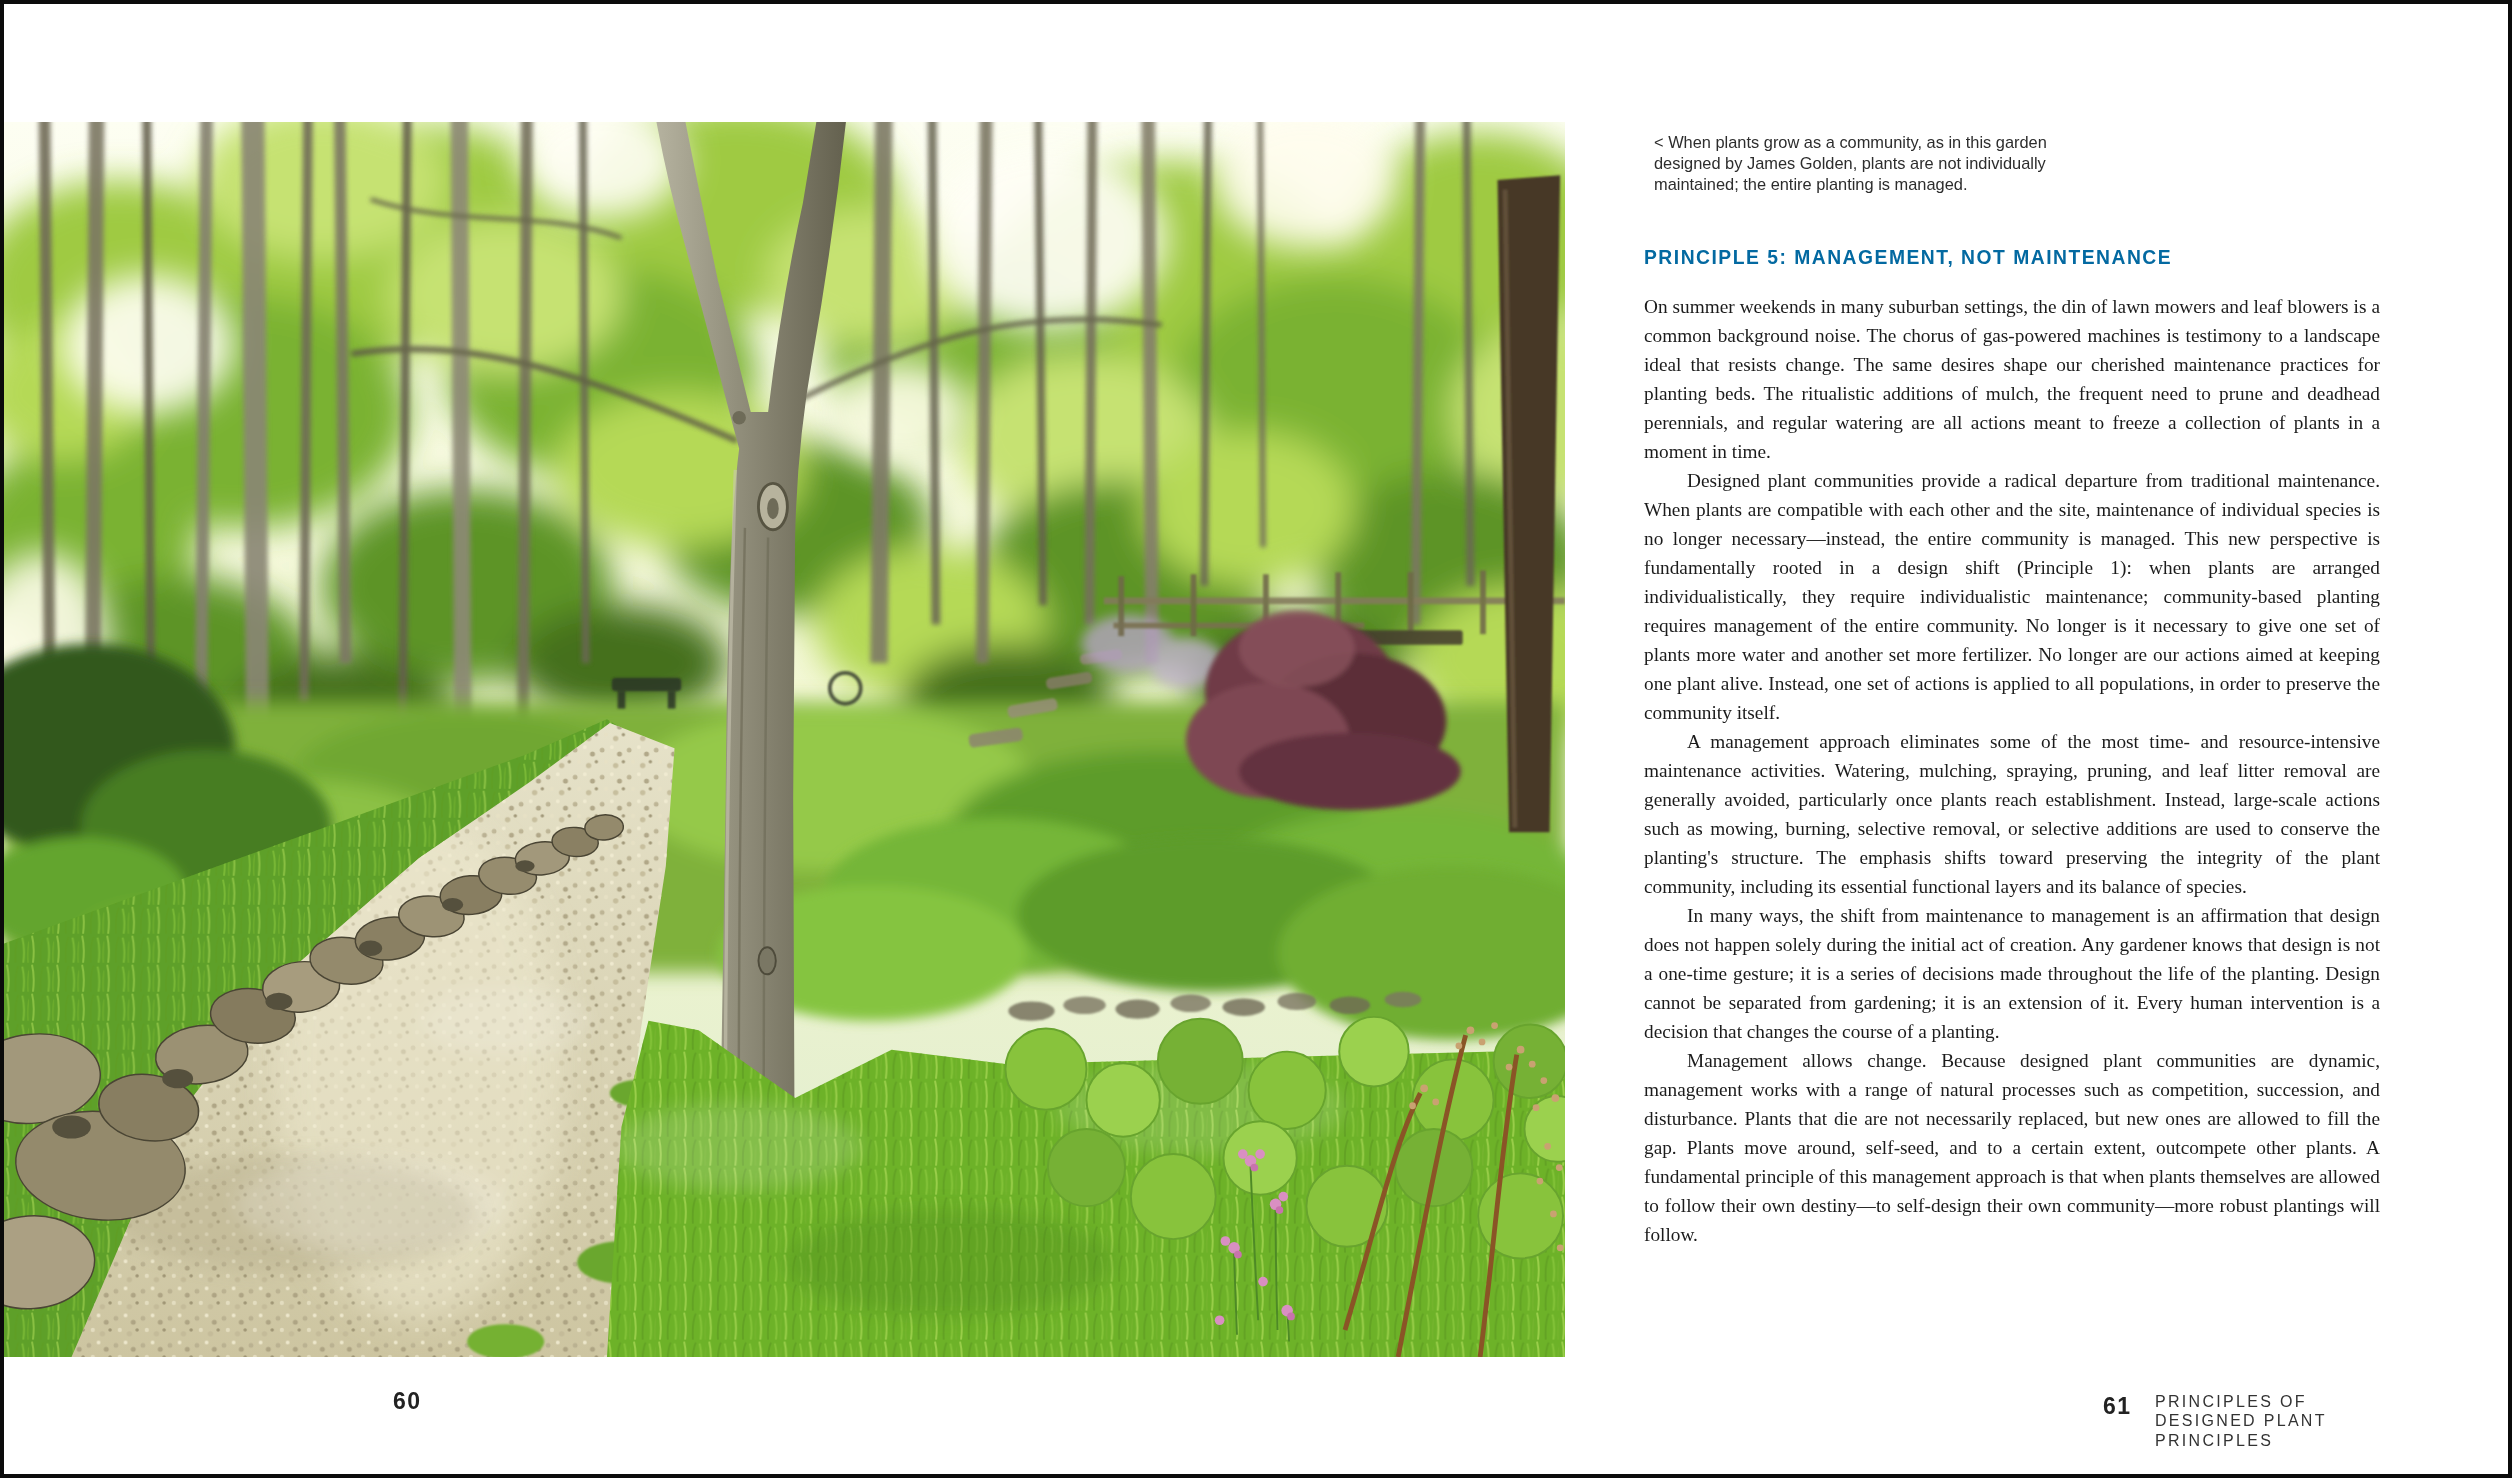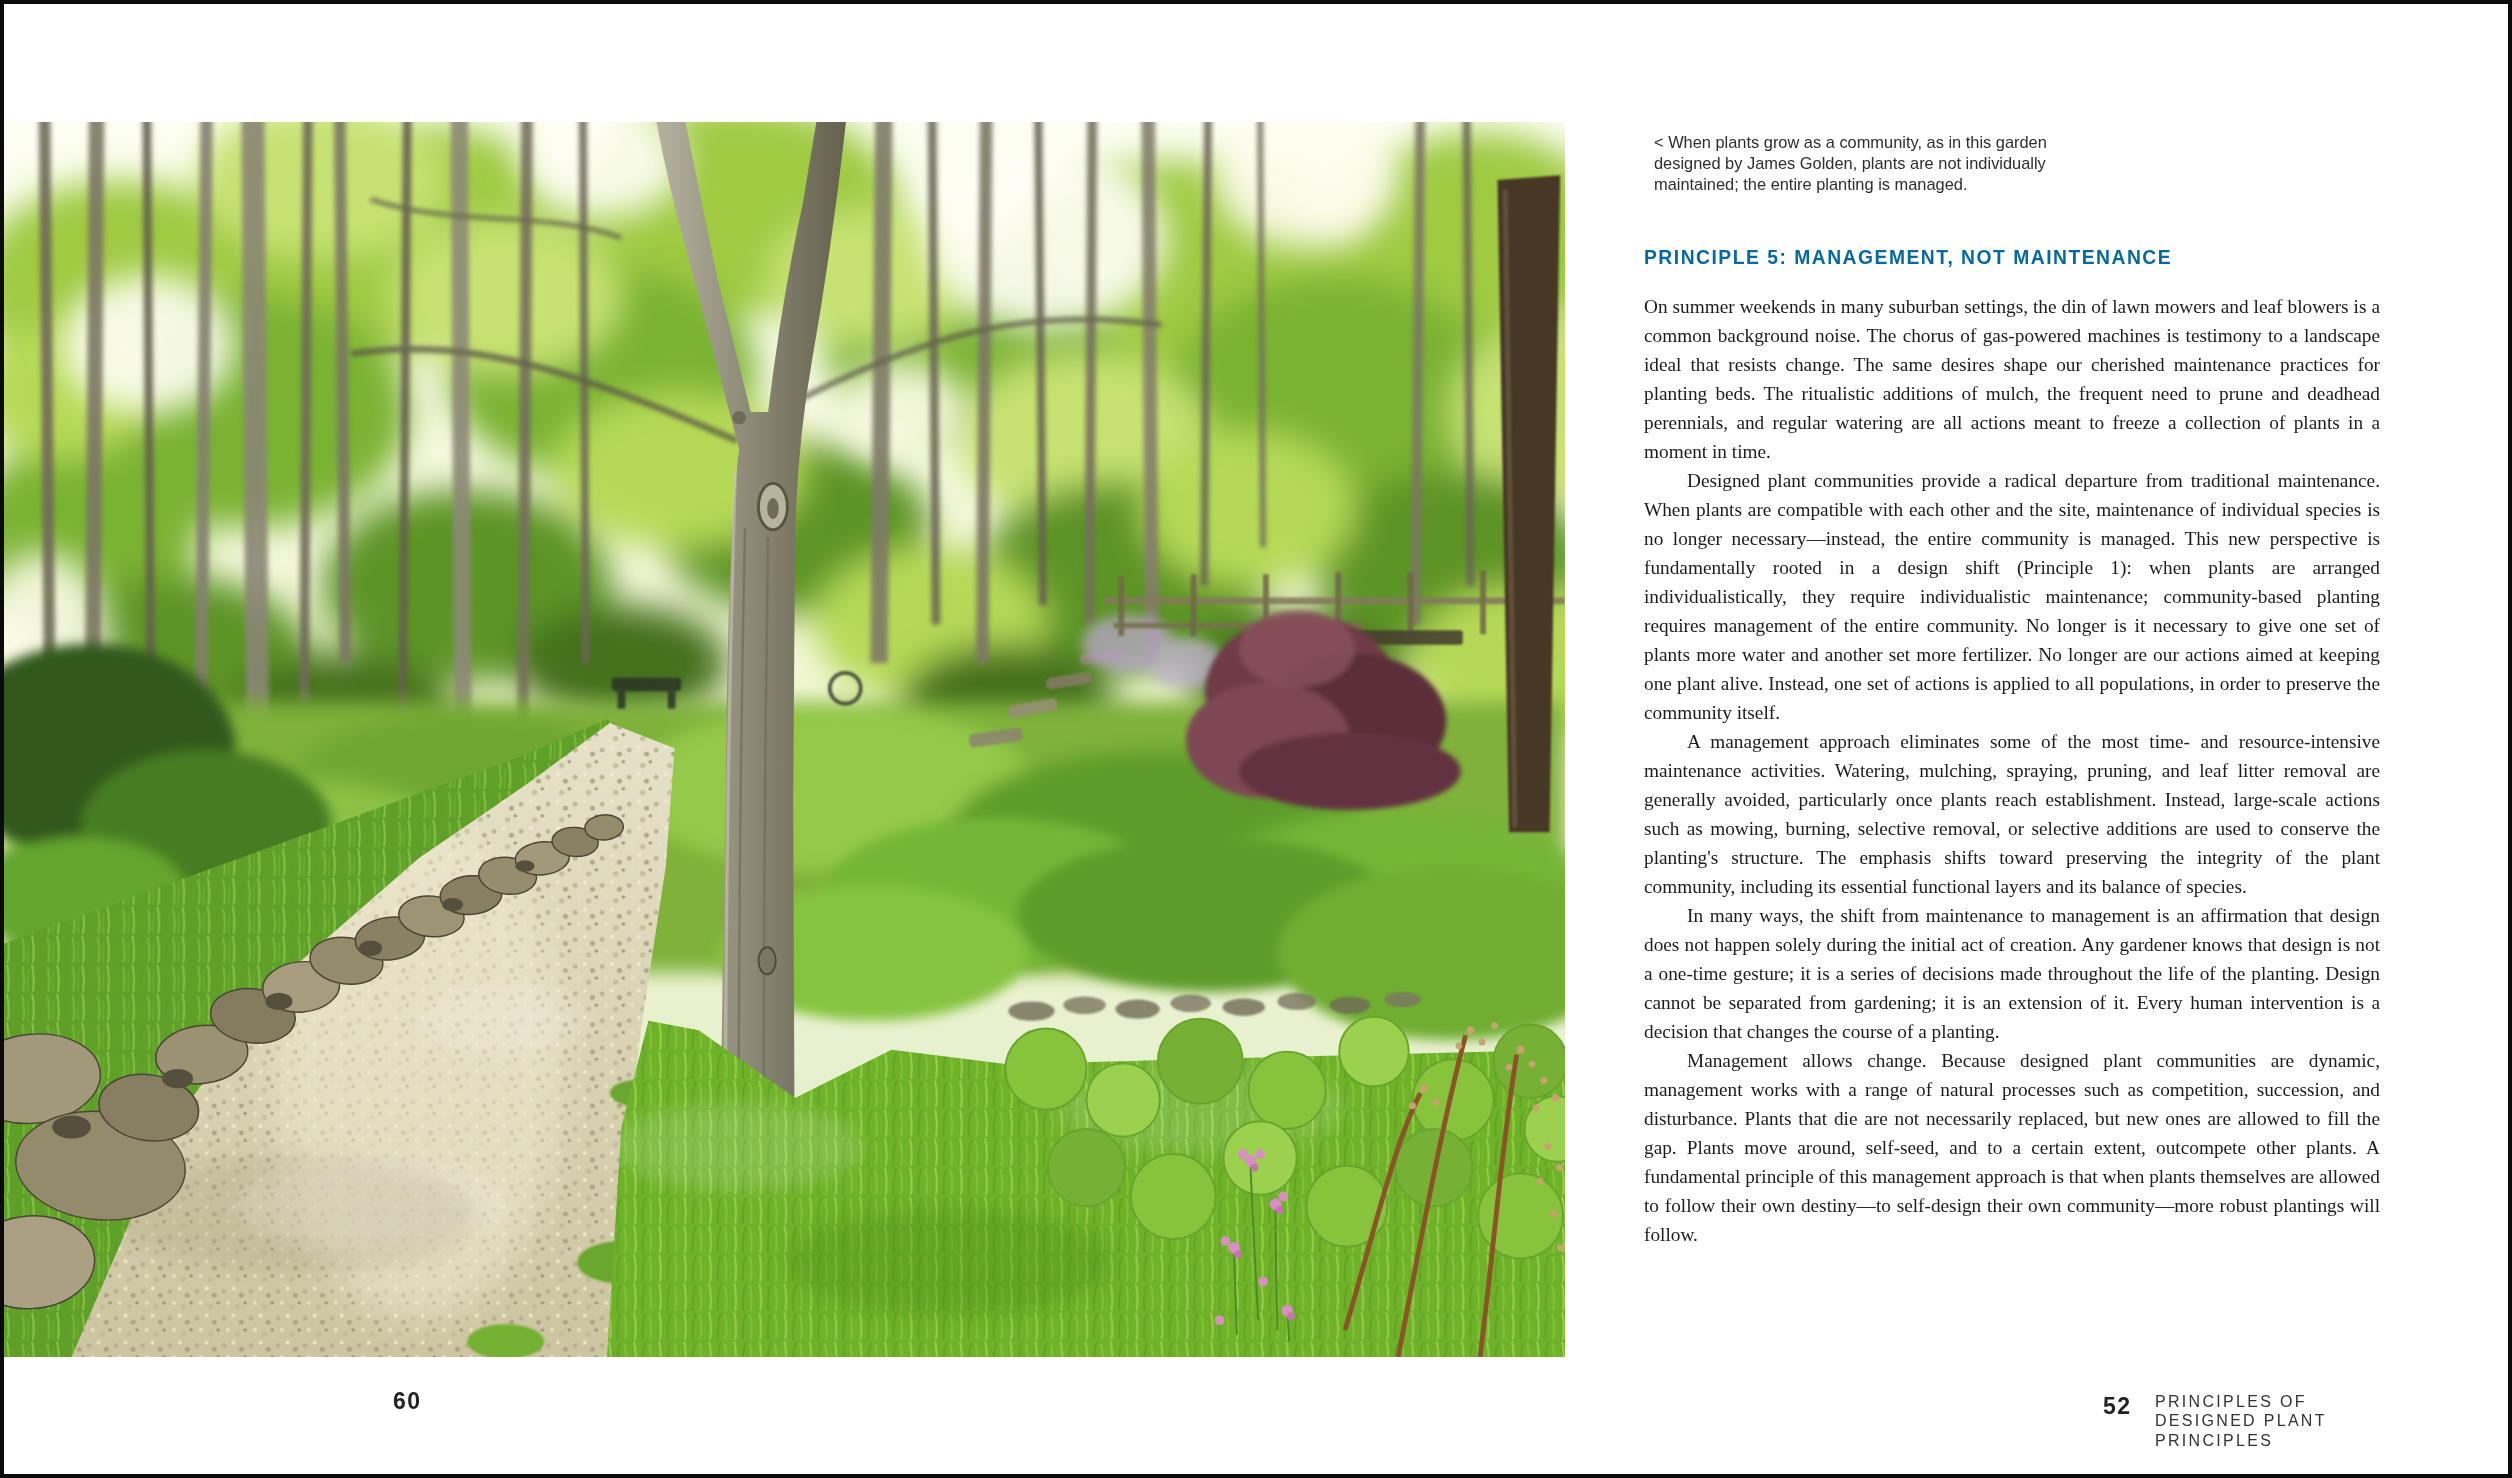--- a/index.html
+++ b/index.html
@@ -397,21 +397,21 @@
   <div class="heading">PRINCIPLE 5: MANAGEMENT, NOT MAINTENANCE</div>
 
   <div class="body-col">
       <p class="para">On summer weekends in many suburban settings, the din of lawn mowers and leaf blowers is a common background noise. The chorus of gas-powered machines is testimony to a landscape ideal that resists change. The same desires shape our cherished maintenance practices for planting beds. The ritualistic additions of mulch, the frequent need to prune and deadhead perennials, and regular watering are all actions meant to freeze a collection of plants in a moment in time.</p>
       <p class="para">Designed plant communities provide a radical departure from traditional maintenance. When plants are compatible with each other and the site, maintenance of individual species is no longer necessary—instead, the entire community is managed. This new perspective is fundamentally rooted in a design shift (Principle 1): when plants are arranged individualistically, they require individualistic maintenance; community-based planting requires management of the entire community. No longer is it necessary to give one set of plants more water and another set more fertilizer. No longer are our actions aimed at keeping one plant alive. Instead, one set of actions is applied to all populations, in order to preserve the community itself.</p>
       <p class="para">A management approach eliminates some of the most time- and resource-intensive maintenance activities. Watering, mulching, spraying, pruning, and leaf litter removal are generally avoided, particularly once plants reach establishment. Instead, large-scale actions such as mowing, burning, selective removal, or selective additions are used to conserve the planting's structure. The emphasis shifts toward preserving the integrity of the plant community, including its essential functional layers and its balance of species.</p>
       <p class="para">In many ways, the shift from maintenance to management is an affirmation that design does not happen solely during the initial act of creation. Any gardener knows that design is not a one-time gesture; it is a series of decisions made throughout the life of the planting. Design cannot be separated from gardening; it is an extension of it. Every human intervention is a decision that changes the course of a planting.</p>
       <p class="para">Management allows change. Because designed plant communities are dynamic, management works with a range of natural processes such as competition, succession, and disturbance. Plants that die are not necessarily replaced, but new ones are allowed to fill the gap. Plants move around, self-seed, and to a certain extent, outcompete other plants. A fundamental principle of this management approach is that when plants themselves are allowed to follow their own destiny—to self-design their own community—more robust plantings will follow.</p>
     </div>
 
-  <div class="pagenum pagenum-right">52</div>
+  <div class="pagenum pagenum-right">61</div>
 
   <div class="running-footer">
       <div class="rf-line">PRINCIPLES OF</div>
       <div class="rf-line">DESIGNED PLANT</div>
       <div class="rf-line">PRINCIPLES</div>
     </div>
 
 </div>
 
 

